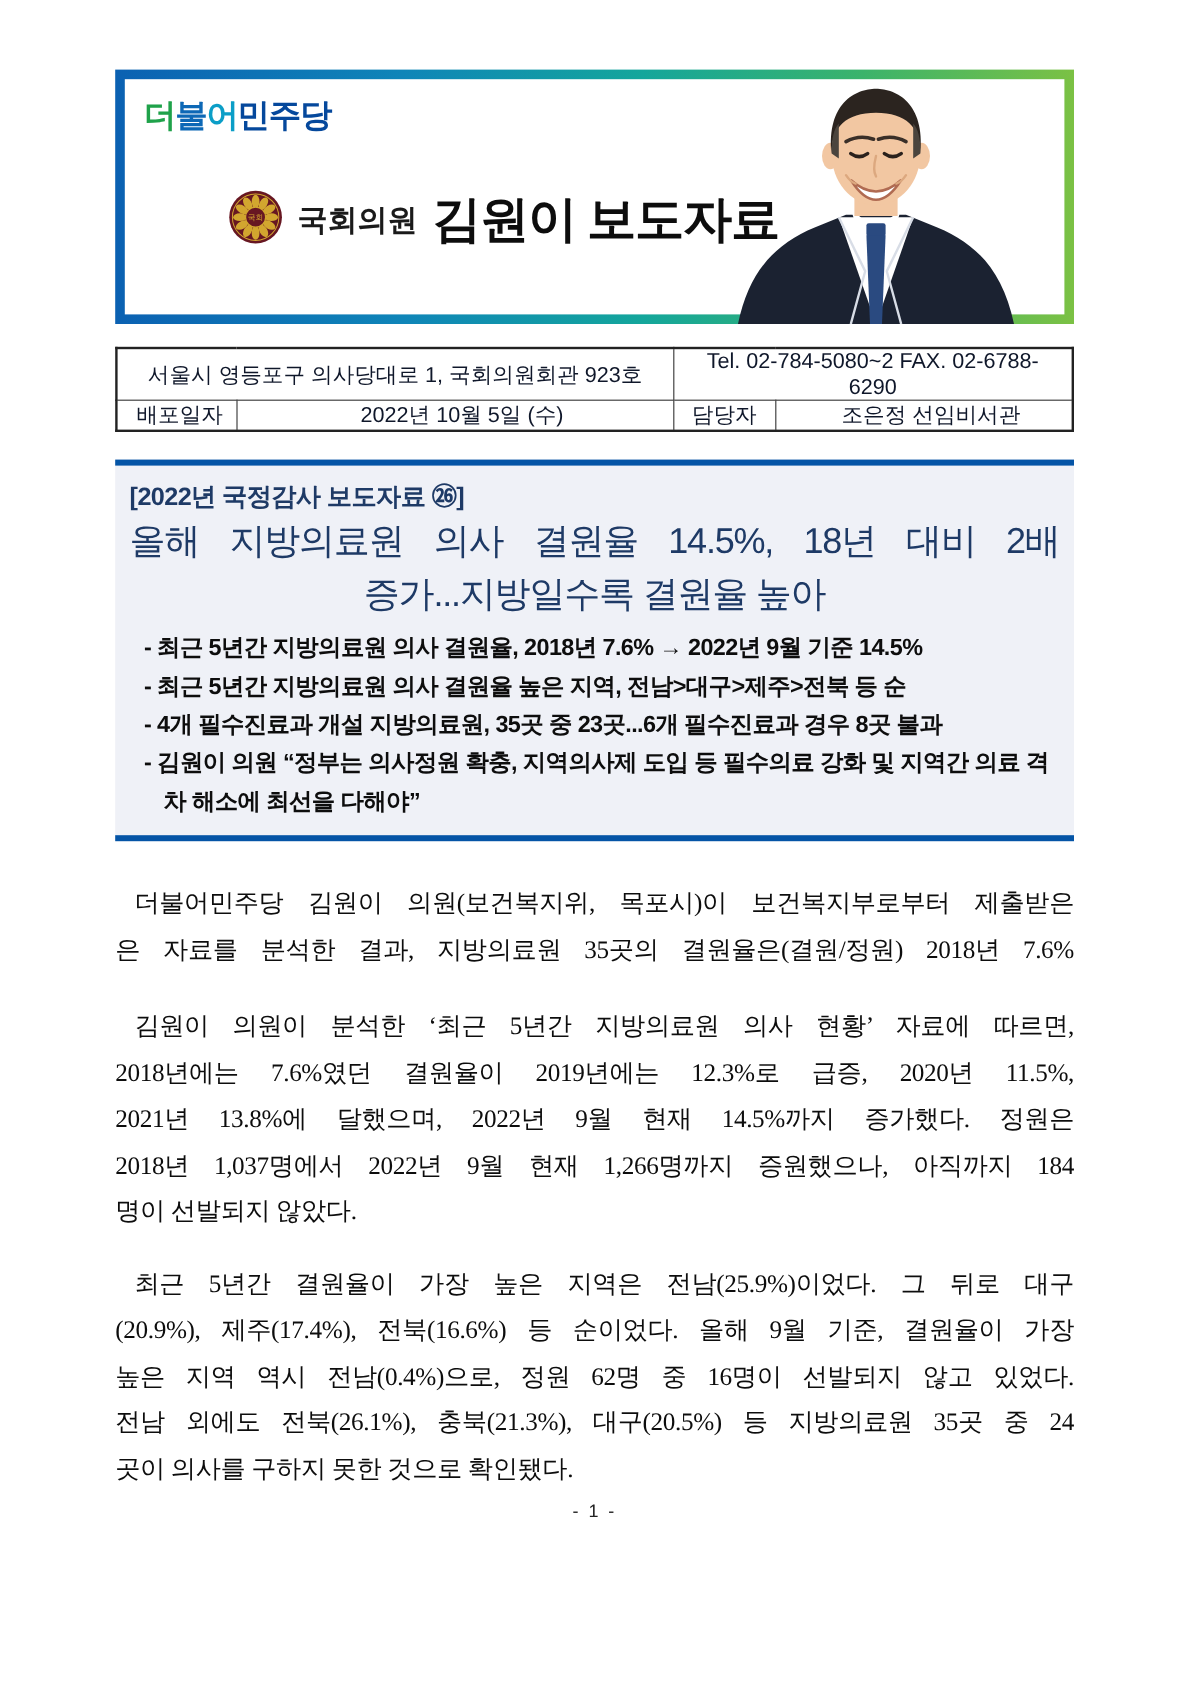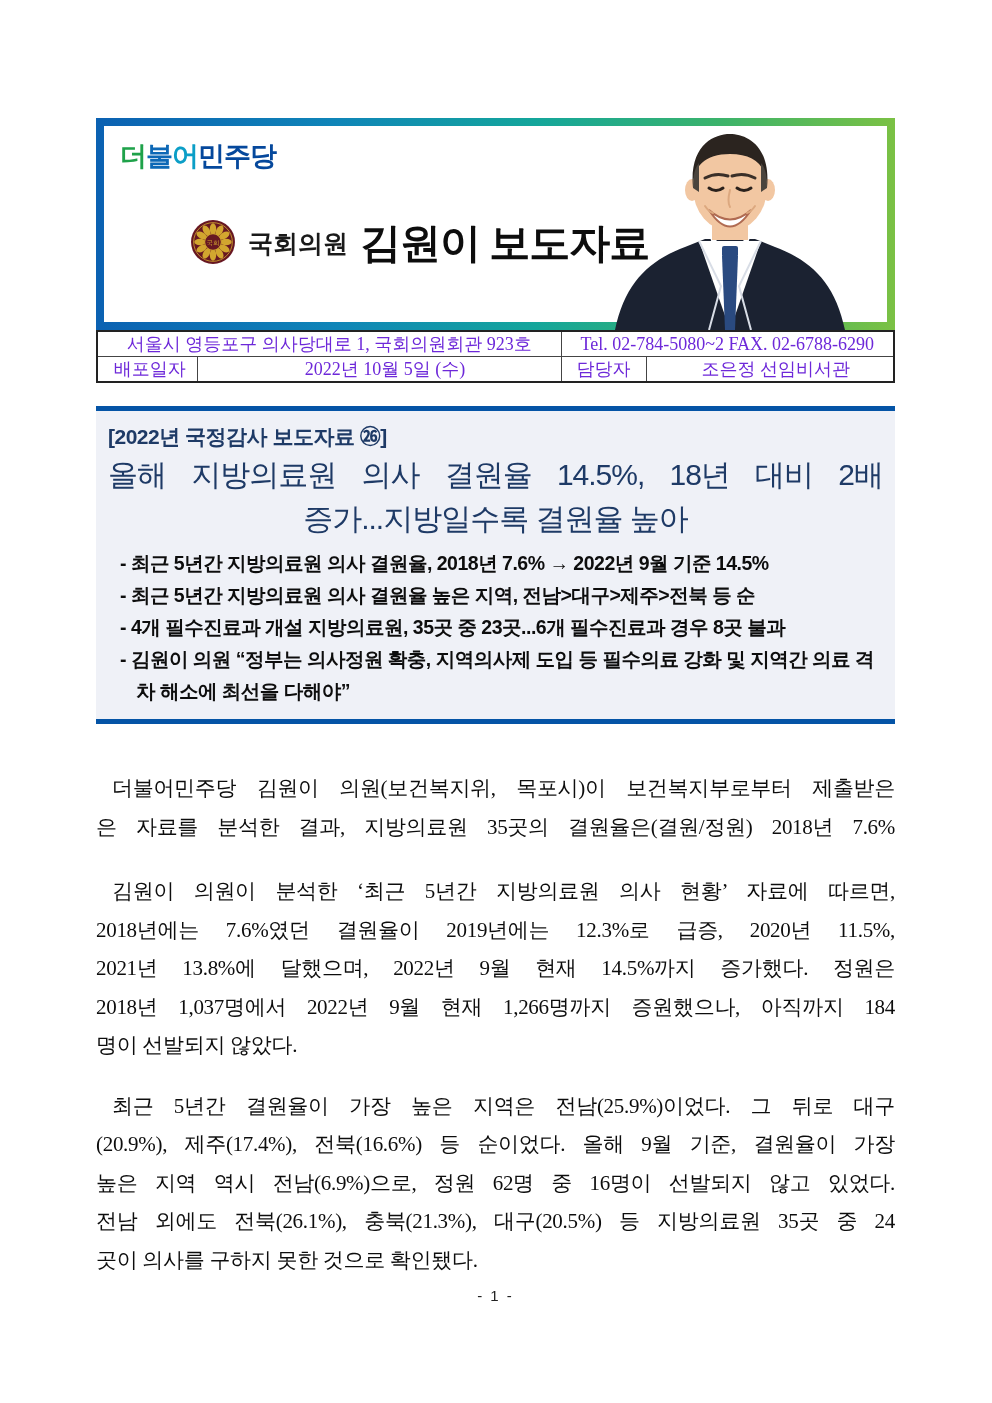--- a/index.html
+++ b/index.html
@@ -12,21 +12,21 @@
   *{box-sizing:border-box; margin:0; padding:0;}
   html,body{background:#ffffff;}
   body{
     width:992px; height:1403px; position:relative; overflow:hidden;
     font-family:"Liberation Serif", serif; color:#111;
   }
   .content{position:absolute; left:96px; top:0; width:799px;}
 
   
   .hbox{
-    margin-top:118px; height:212px; position:relative; padding:8px;
+    margin-top:58px; height:212px; position:relative; padding:8px;
     background:linear-gradient(90deg, var(--grad-blue) 0%, #0f85b8 30%, var(--grad-teal) 55%, #3bb36b 78%, var(--grad-green) 100%);
   }
   .hbox-inner{background:#fff; width:100%; height:100%; position:relative;}
   .logo{
     position:absolute; left:16px; top:12px;
     font-family:"Liberation Sans", sans-serif; font-weight:800;
     font-size:27px; letter-spacing:-1px;
   }
   .logo span:nth-child(1){color:var(--logo-green);}
   .logo span:nth-child(2){color:var(--logo-blue);}
@@ -40,22 +40,22 @@
     font-family:"Liberation Sans", sans-serif; font-size:25px; font-weight:600; color:#1a1a1a;
   }
   .maintitle{
     font-family:Liberation Serif, serif; font-size:41px; font-weight:900;
     letter-spacing:-1px; color:#0d0d0d;
   }
   .photo{position:absolute; right:40px; bottom:0; width:250px; height:200px; z-index:3;}
 
   
   table.contact{
-    width:100%; border-collapse:collapse;
-    font-family:Liberation Serif, serif; font-size:18px; color:#6d28d9;
+    width:100%; margin-top:19px; border-collapse:collapse;
+    font-family:Liberation Sans, sans-serif; font-size:18px; color:#0f172a;
     border:2px solid #222;
   }
   table.contact td{border:1px solid #444; height:24px; padding:0 8px; vertical-align:middle;}
   table.contact td.c{text-align:center;}
   table.contact td.l{text-align:center; padding-left:20px;}
 
   
   .headline{
     margin-top:23px; background:var(--headline-bg);
     border-top:5px solid var(--headline-border);
@@ -67,21 +67,21 @@
   .htitle{color:var(--headline-navy); font-size:30px; font-weight:400; line-height:44px; letter-spacing:-1px; margin-top:2px;}
   .htitle .t1{display:block; text-align:justify; text-align-last:justify;}
   .htitle .t2{display:block; text-align:center;}
   .bullets{margin-top:6px; list-style:none;}
   .bullets li{
     font-size:19.5px; font-weight:700; color:#0d0d0d; line-height:32px;
     padding-left:28px; text-indent:-16px; letter-spacing:-0.5px;
   }
 
   
-  .para{margin-top:45px; font-size:21px; line-height:38.5px; color:#0d0d0d; letter-spacing:-0.3px;}
+  .para{margin-top:32px; font-size:21px; line-height:38.5px; color:#0d0d0d; letter-spacing:-0.3px;}
   .para .jl{text-align:justify; text-align-last:justify;}
   .para .ll{text-align:left;}
   .para .ind{padding-left:16px;}
   .para2{margin-top:26px;}
   .para3{margin-top:22px;}
 
   .pagefoot{
     margin-top:8px; text-align:center; font-family:"Liberation Sans", sans-serif;
     font-size:15px; color:#222; letter-spacing:2px;
   }
@@ -201,20 +201,20 @@
     <div class="jl ind">김원이 의원이 분석한 ‘최근 5년간 지방의료원 의사 현황’ 자료에 따르면,</div>
     <div class="jl">2018년에는 7.6%였던 결원율이 2019년에는 12.3%로 급증, 2020년 11.5%,</div>
     <div class="jl">2021년 13.8%에 달했으며, 2022년 9월 현재 14.5%까지 증가했다. 정원은</div>
     <div class="jl">2018년 1,037명에서 2022년 9월 현재 1,266명까지 증원했으나, 아직까지 184</div>
     <div class="ll">명이 선발되지 않았다.</div>
   </div>
 
   <div class="para para3">
     <div class="jl ind">최근 5년간 결원율이 가장 높은 지역은 전남(25.9%)이었다. 그 뒤로 대구</div>
     <div class="jl">(20.9%), 제주(17.4%), 전북(16.6%) 등 순이었다. 올해 9월 기준, 결원율이 가장</div>
-    <div class="jl">높은 지역 역시 전남(6.9%)으로, 정원 62명 중 16명이 선발되지 않고 있었다.</div>
+    <div class="jl">높은 지역 역시 전남(0.4%)으로, 정원 62명 중 16명이 선발되지 않고 있었다.</div>
     <div class="jl">전남 외에도 전북(26.1%), 충북(21.3%), 대구(20.5%) 등 지방의료원 35곳 중 24</div>
     <div class="ll">곳이 의사를 구하지 못한 것으로 확인됐다.</div>
   </div>
 
   <div class="pagefoot">- 1 -</div>
 
 </div>
 
 </body></html>

